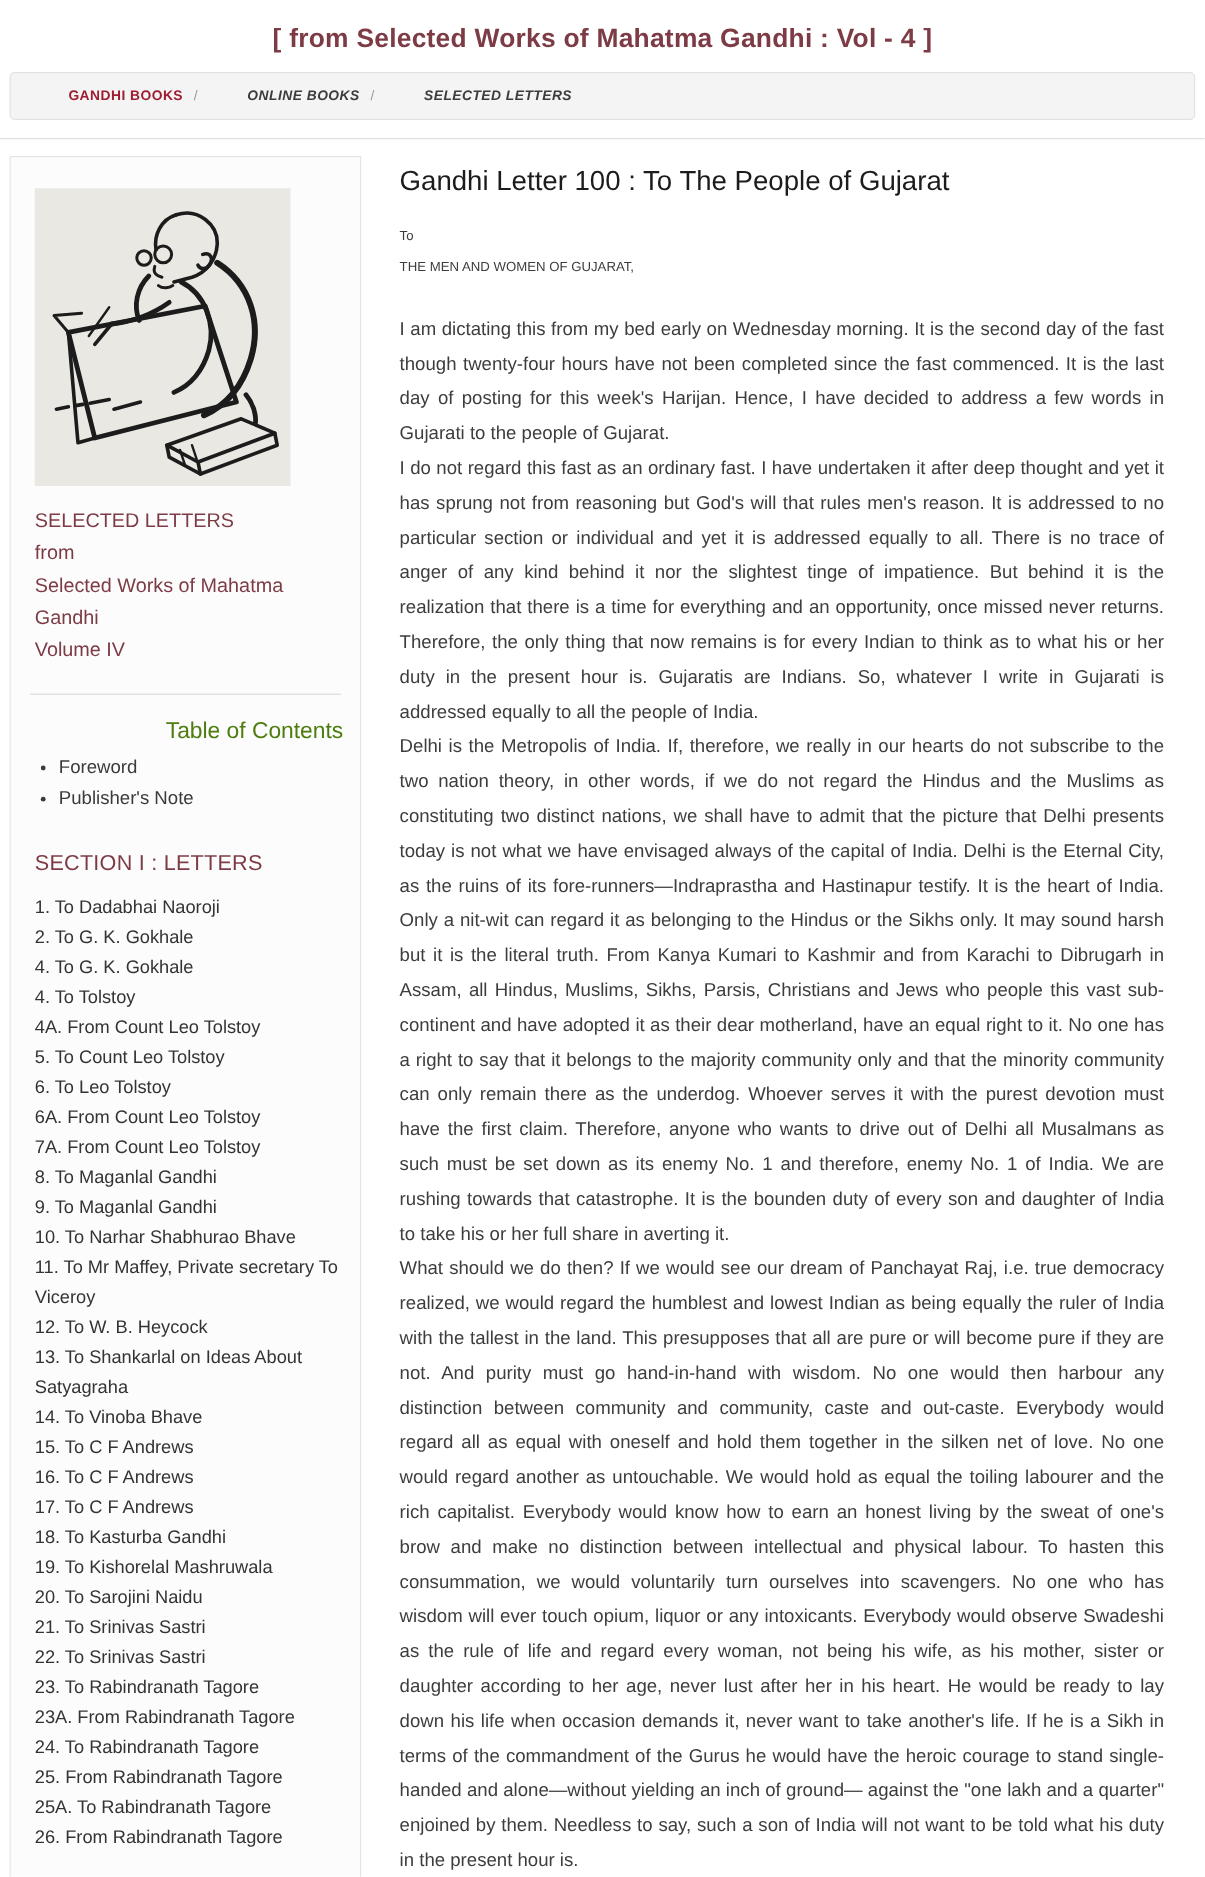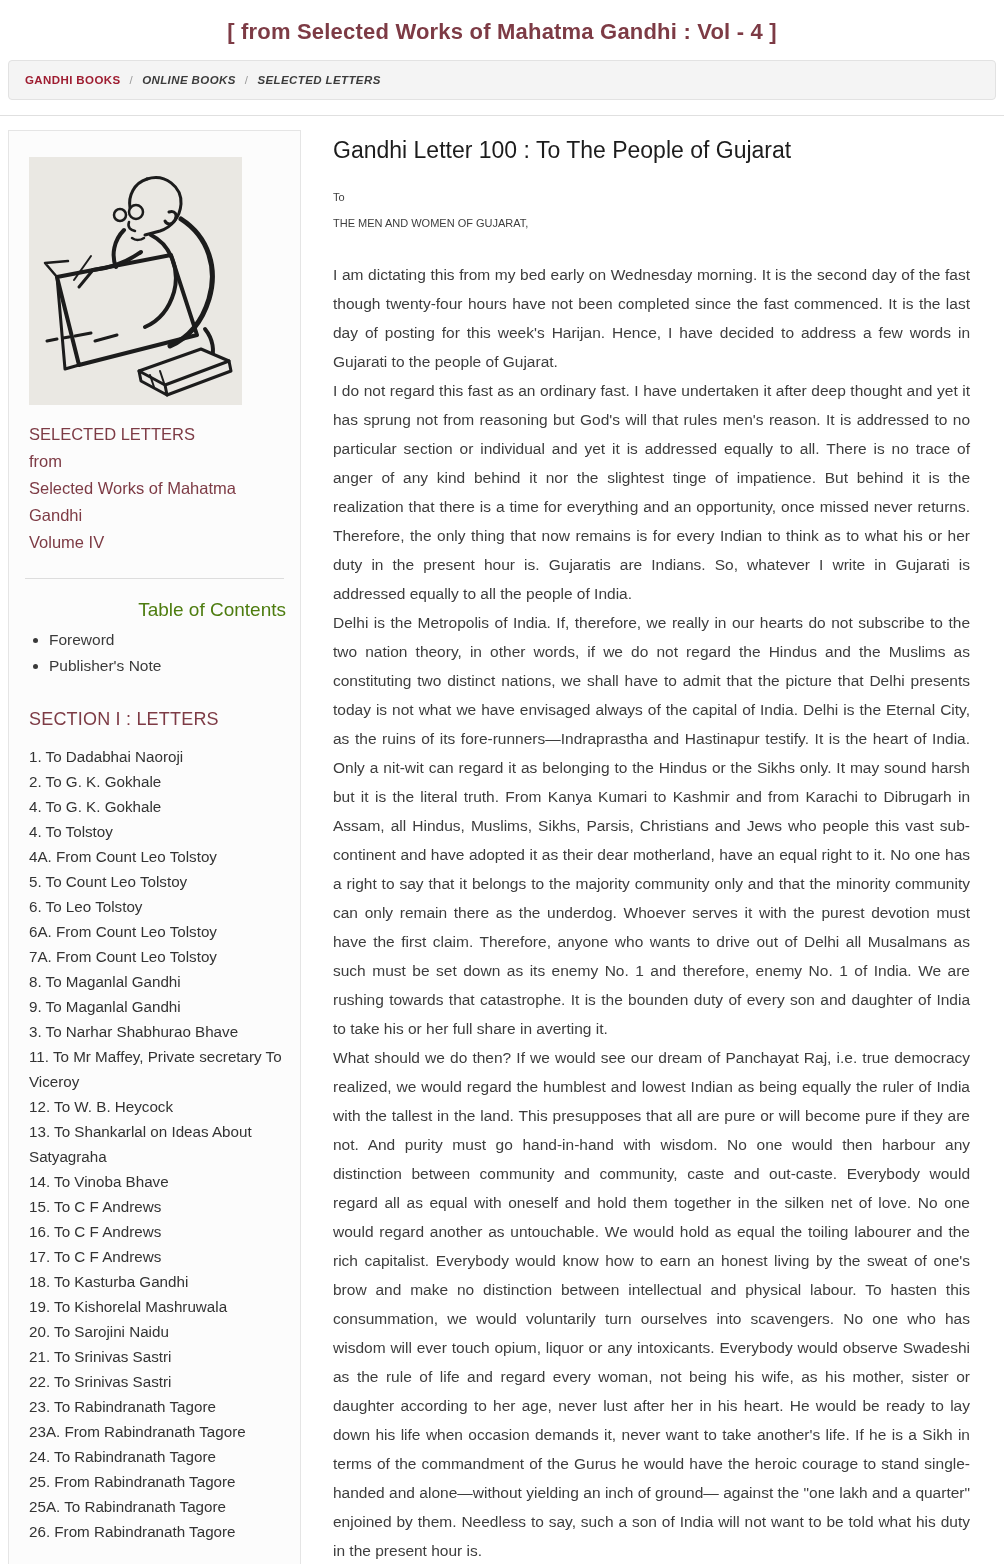--- a/index.html
+++ b/index.html
@@ -26,21 +26,21 @@
   .breadcrumb-wrap { margin: 15px 8px 0 8px; }
   .breadcrumb {
     background: #f4f4f4;
     border: 1px solid #e2e2e2;
     border-radius: 4px;
     padding: 13px 16px;
     font-size: 11.5px; font-weight: 700;
     letter-spacing: 0.4px;
     color: #3c3c3c;
   }
-  .breadcrumb a { text-decoration: none; }
+  .breadcrumb a { text-decoration: none; margin-left: 32px; }
   .crumb-first { color: #9e1c30; }
   .crumb-rest  { color: #3c3c3c; font-style: italic; }
   .crumb-sep   { color: #9a9a9a; font-weight: 400; margin: 0 9px; }
 
   .page-divider {
     border: none;
     border-top: 1px solid #e0e0e0;
     margin: 15px 0 0 0;
   }
 
@@ -191,21 +191,21 @@
       <div class="letter-item">2. To G. K. Gokhale</div>
       <div class="letter-item">4. To G. K. Gokhale</div>
       <div class="letter-item">4. To Tolstoy</div>
       <div class="letter-item">4A. From Count Leo Tolstoy</div>
       <div class="letter-item">5. To Count Leo Tolstoy</div>
       <div class="letter-item">6. To Leo Tolstoy</div>
       <div class="letter-item">6A. From Count Leo Tolstoy</div>
       <div class="letter-item">7A. From Count Leo Tolstoy</div>
       <div class="letter-item">8. To Maganlal Gandhi</div>
       <div class="letter-item">9. To Maganlal Gandhi</div>
-      <div class="letter-item">3. To Narhar Shabhurao Bhave</div>
+      <div class="letter-item">10. To Narhar Shabhurao Bhave</div>
       <div class="letter-item">11. To Mr Maffey, Private secretary To Viceroy</div>
       <div class="letter-item">12. To W. B. Heycock</div>
       <div class="letter-item">13. To Shankarlal on Ideas About Satyagraha</div>
       <div class="letter-item">14. To Vinoba Bhave</div>
       <div class="letter-item">15. To C F Andrews</div>
       <div class="letter-item">16. To C F Andrews</div>
       <div class="letter-item">17. To C F Andrews</div>
       <div class="letter-item">18. To Kasturba Gandhi</div>
       <div class="letter-item">19. To Kishorelal Mashruwala</div>
       <div class="letter-item">20. To Sarojini Naidu</div>

